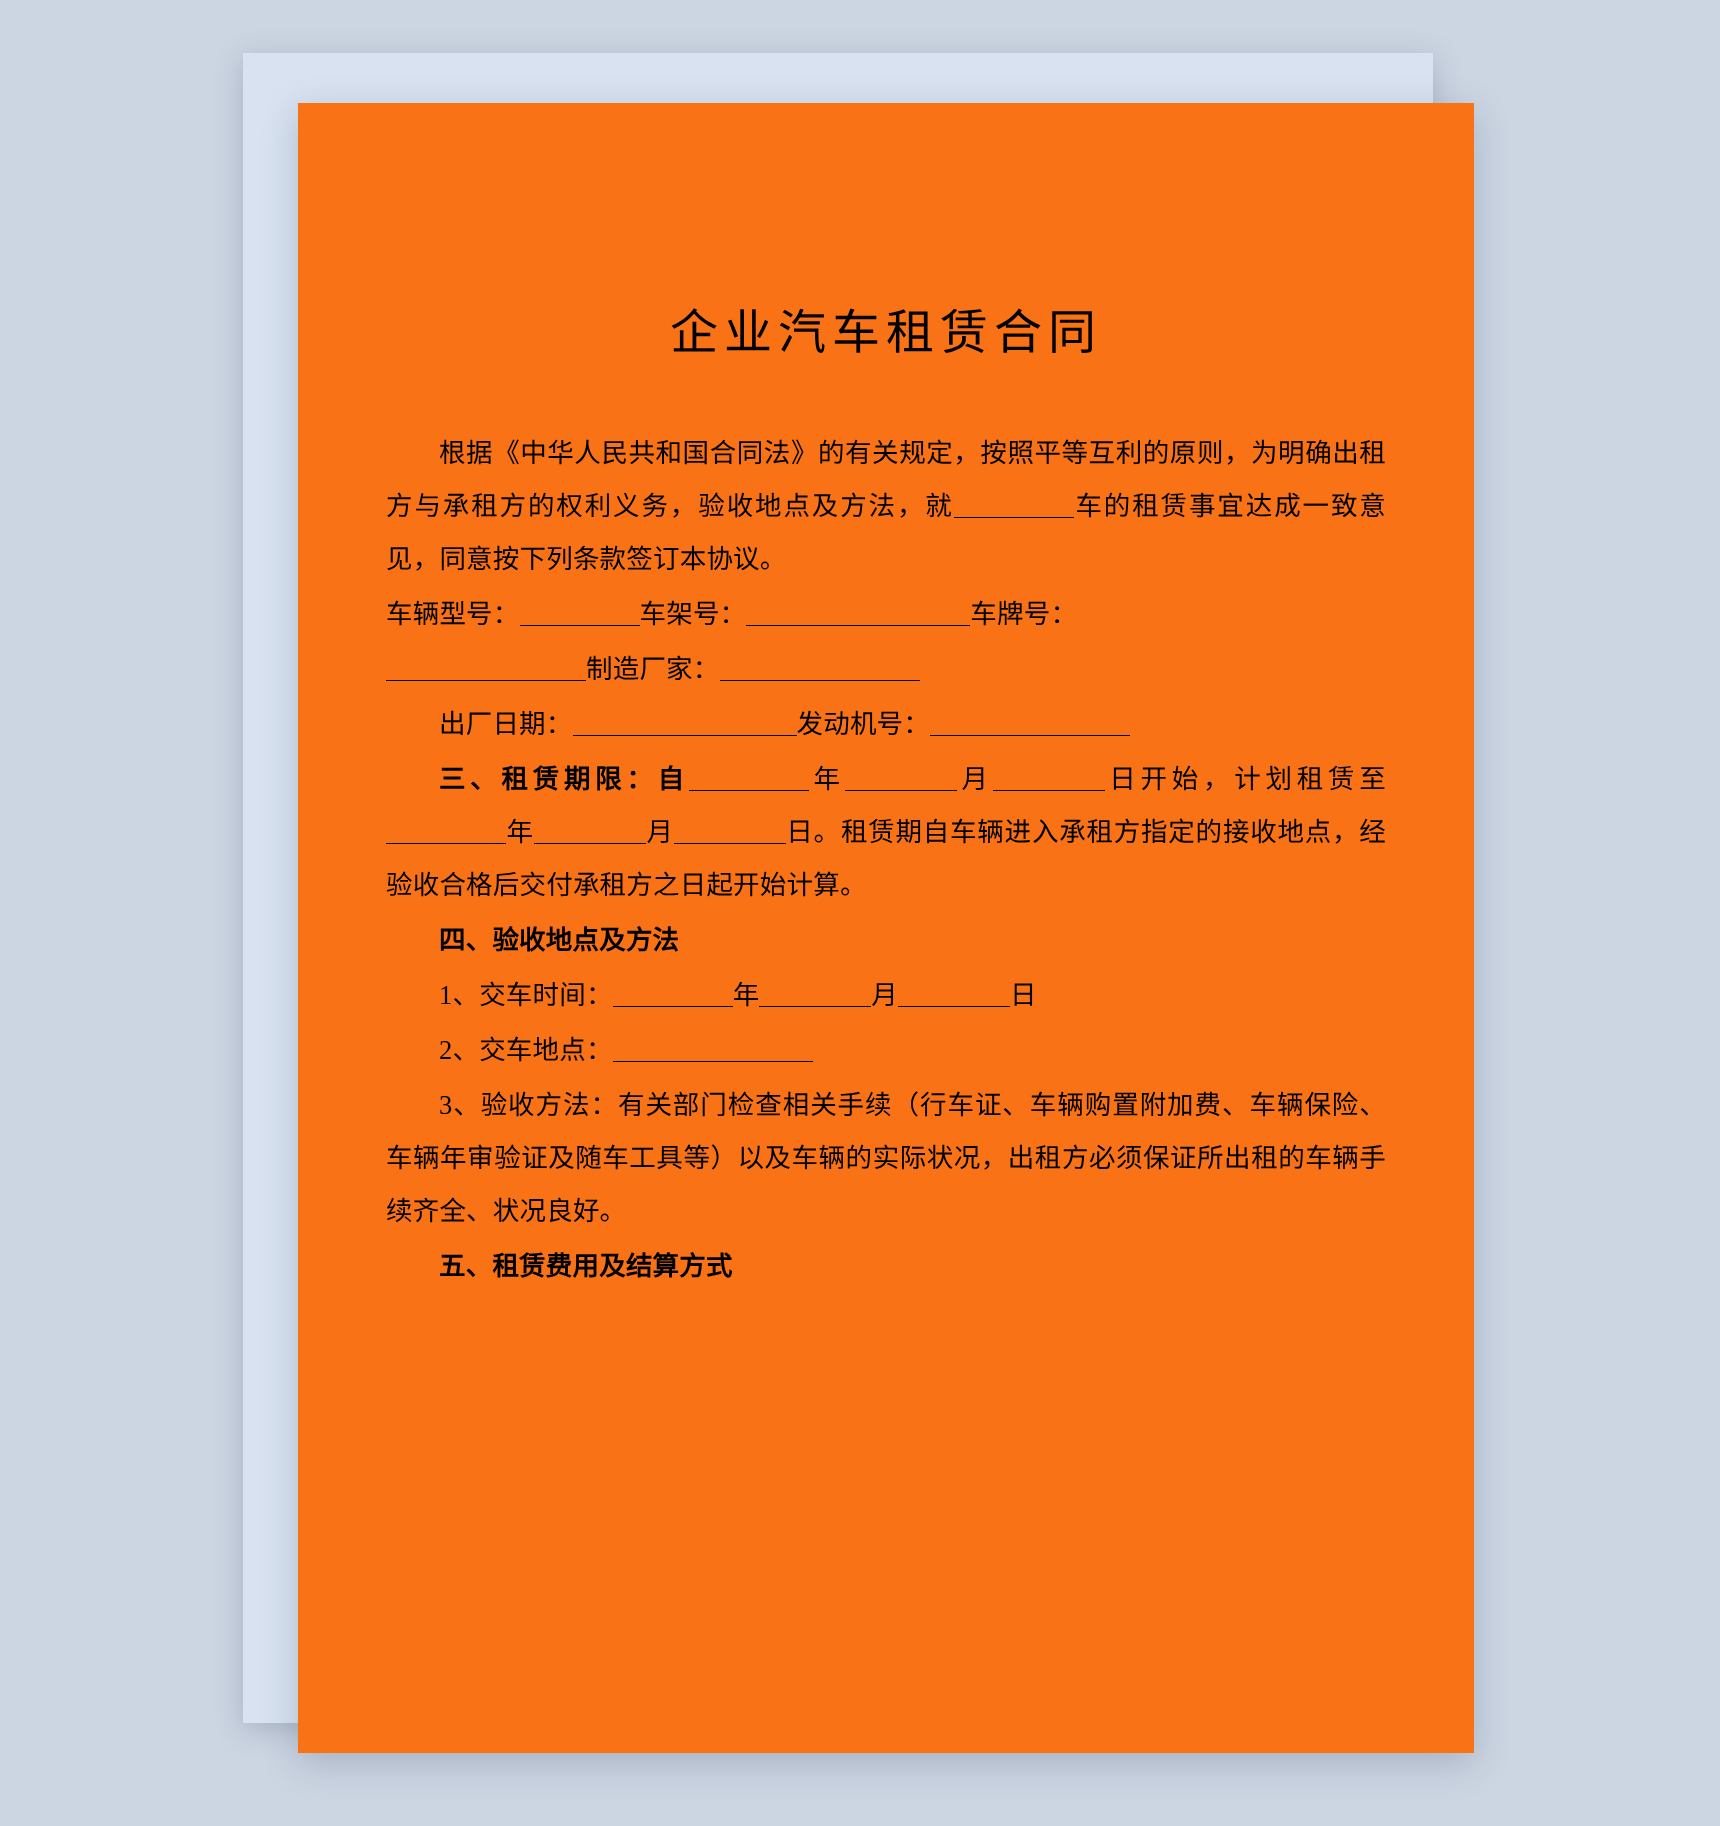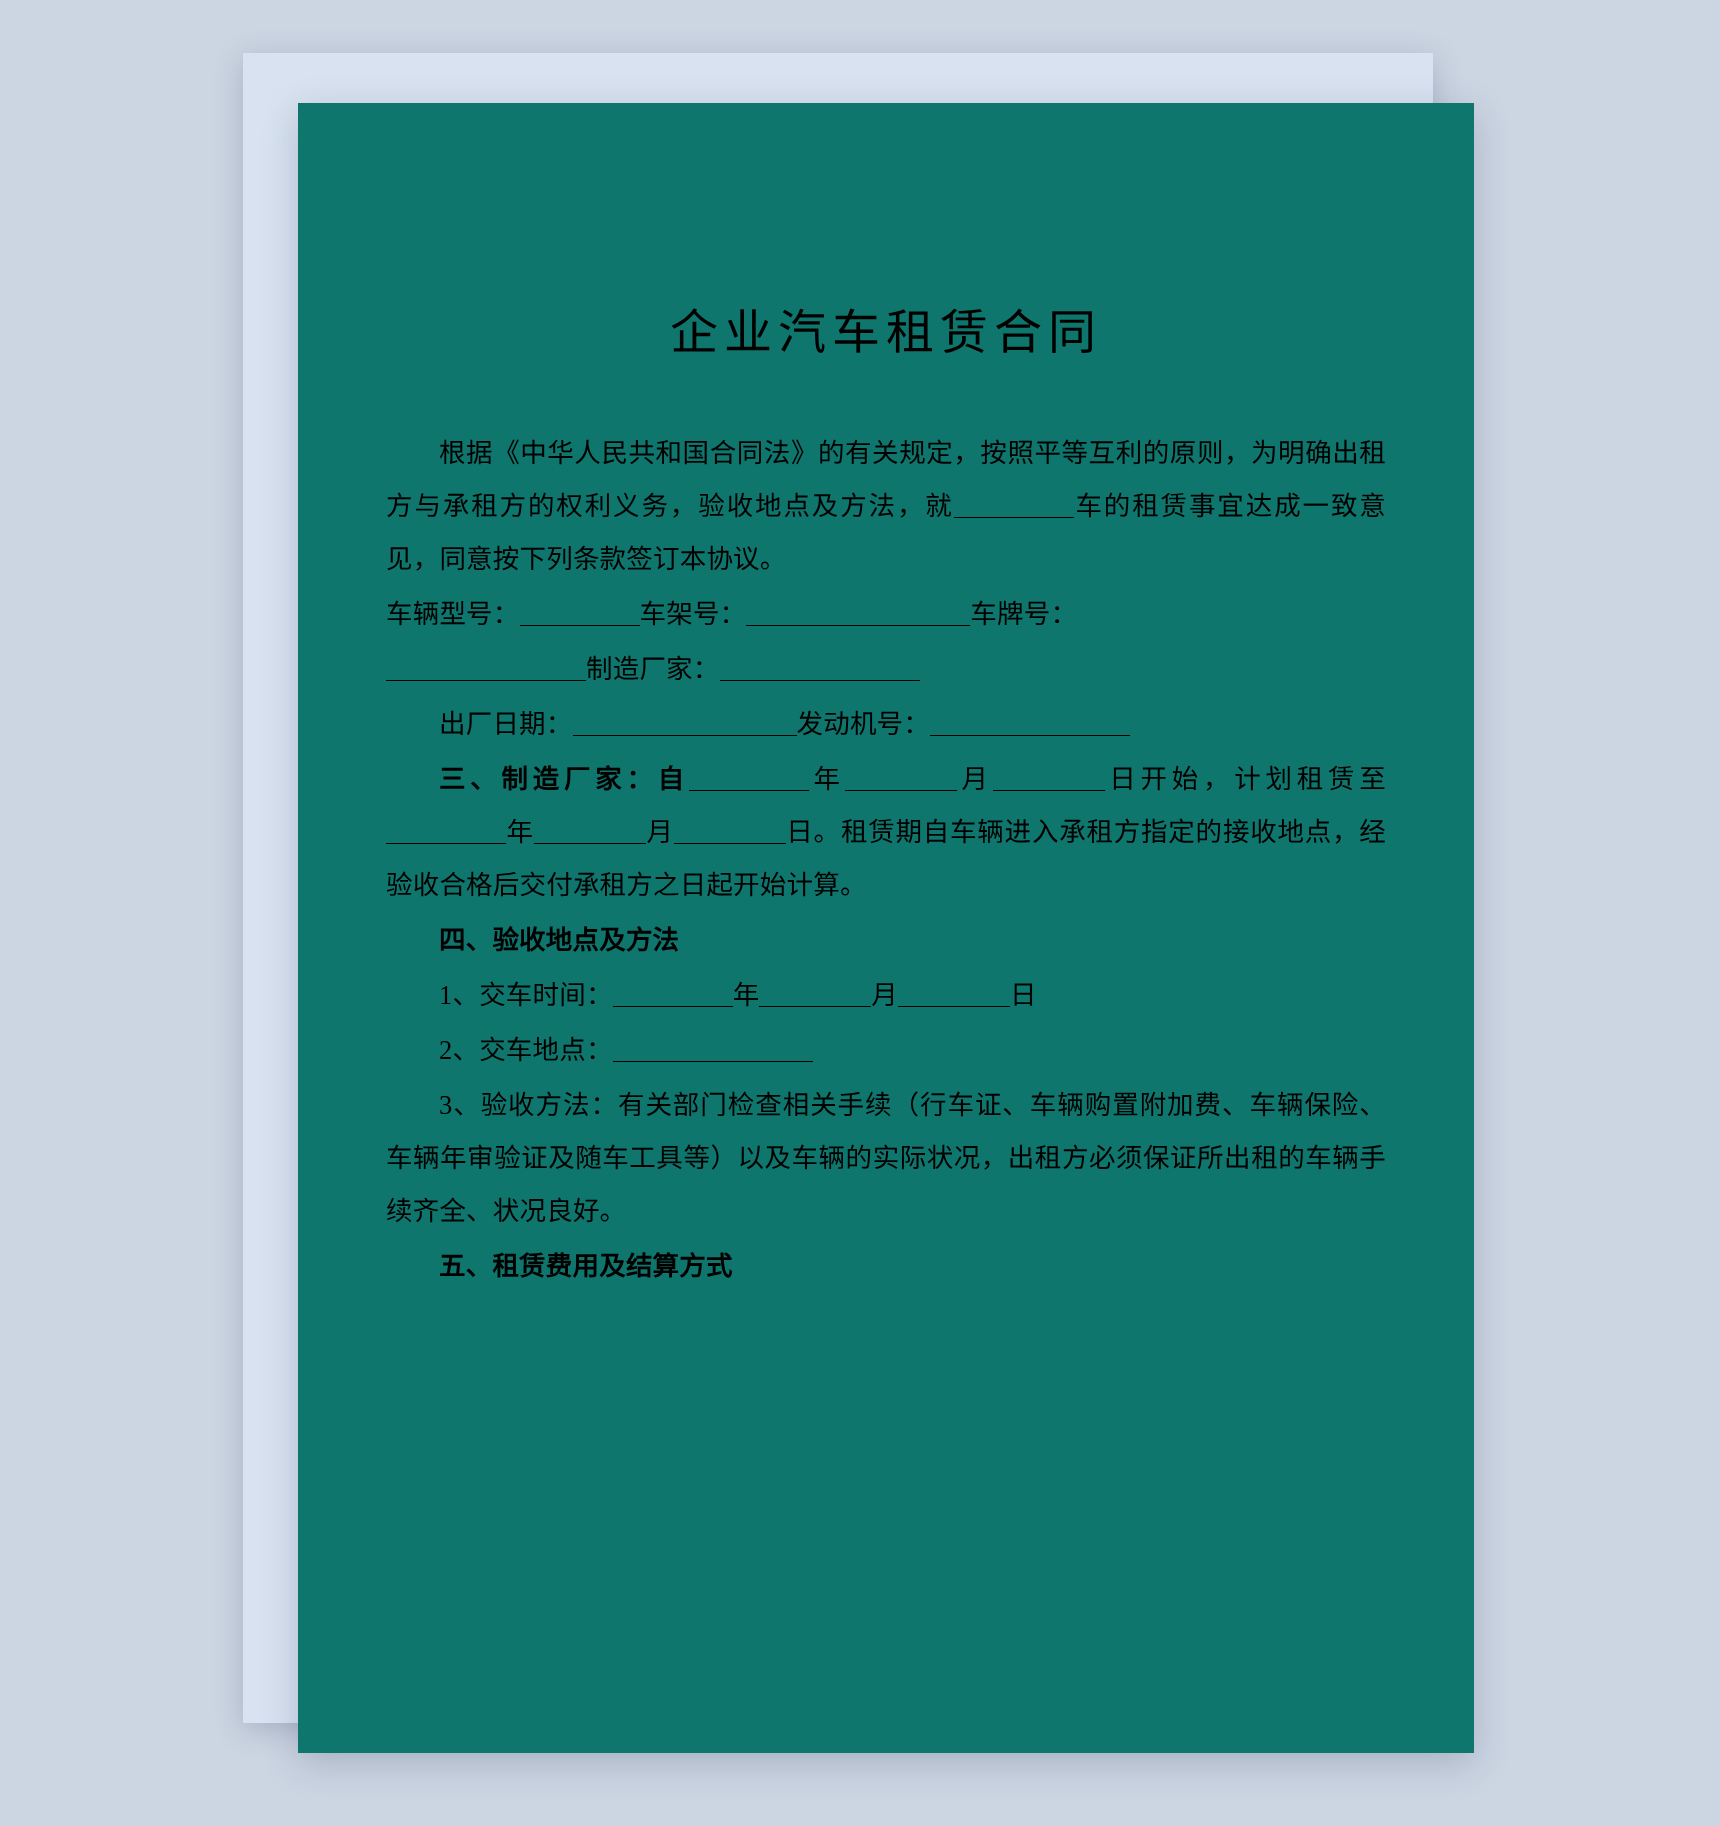--- a/index.html
+++ b/index.html
@@ -28,21 +28,21 @@
     background: #d8e2f0;
     box-shadow: 0 6px 26px rgba(60, 80, 110, 0.25);
   }
   
   .page {
     position: absolute;
     left: 298px;
     top: 103px;
     width: 1176px;
     height: 1650px;
-    background: #0f766e;
+    background: #f97316;
     box-shadow: 0 10px 34px rgba(40, 60, 90, 0.22);
     overflow: hidden;
   }
   .doc-body {
     padding: 190px 88px 0 88px;
     color: #000000;
   }
   .doc-title {
     text-align: center;
     font-size: 48px;
@@ -111,21 +111,21 @@
       <p class="para indent"><span>根据《中华人民共和国合同法》的有关规定，按照平等互利的原则，为明确出租方与承租方的权利义务，验收地点及方法，就</span><span class="blank-m"></span><span>车的租赁事宜达成一致意见，同意按下列条款签订本协议。</span></p>
 
 
 
       <p class="para"><span>车辆型号：</span><span class="blank-m"></span><span>车架号：</span><span class="blank-xl"></span><span>车牌号：</span></p>
 
       <p class="para"><span class="blank-l"></span><span>制造厂家：</span><span class="blank-l"></span></p>
 
       <p class="para indent"><span>出厂日期：</span><span class="blank-xl"></span><span>发动机号：</span><span class="blank-l"></span></p>
 
-      <p class="para indent"><span class="bold">三、制造厂家：自</span><span class="blank-m"></span><span>年</span><span class="blank-y"></span><span>月</span><span class="blank-y"></span><span>日开始，计划租赁至</span><span class="blank-m"></span><span>年</span><span class="blank-y"></span><span>月</span><span class="blank-y"></span><span>日。</span><span>租赁期自车辆进入承租方指定的接收地点，经验收合格后交付承租方之日起开始计算。</span></p>
+      <p class="para indent"><span class="bold">三、租赁期限：自</span><span class="blank-m"></span><span>年</span><span class="blank-y"></span><span>月</span><span class="blank-y"></span><span>日开始，计划租赁至</span><span class="blank-m"></span><span>年</span><span class="blank-y"></span><span>月</span><span class="blank-y"></span><span>日。</span><span>租赁期自车辆进入承租方指定的接收地点，经验收合格后交付承租方之日起开始计算。</span></p>
 
       <p class="para indent bold">四、验收地点及方法</p>
 
       <p class="para indent"><span>1、交车时间：</span><span class="blank-m"></span><span>年</span><span class="blank-y"></span><span>月</span><span class="blank-y"></span><span>日</span></p>
 
       <p class="para indent"><span>2、交车地点：</span><span class="blank-l"></span></p>
 
       <p class="para indent">3、验收方法：有关部门检查相关手续（行车证、车辆购置附加费、车辆保险、车辆年审验证及随车工具等）以及车辆的实际状况，出租方必须保证所出租的车辆手续齐全、状况良好。</p>
 
       <p class="para indent bold">五、租赁费用及结算方式</p>

